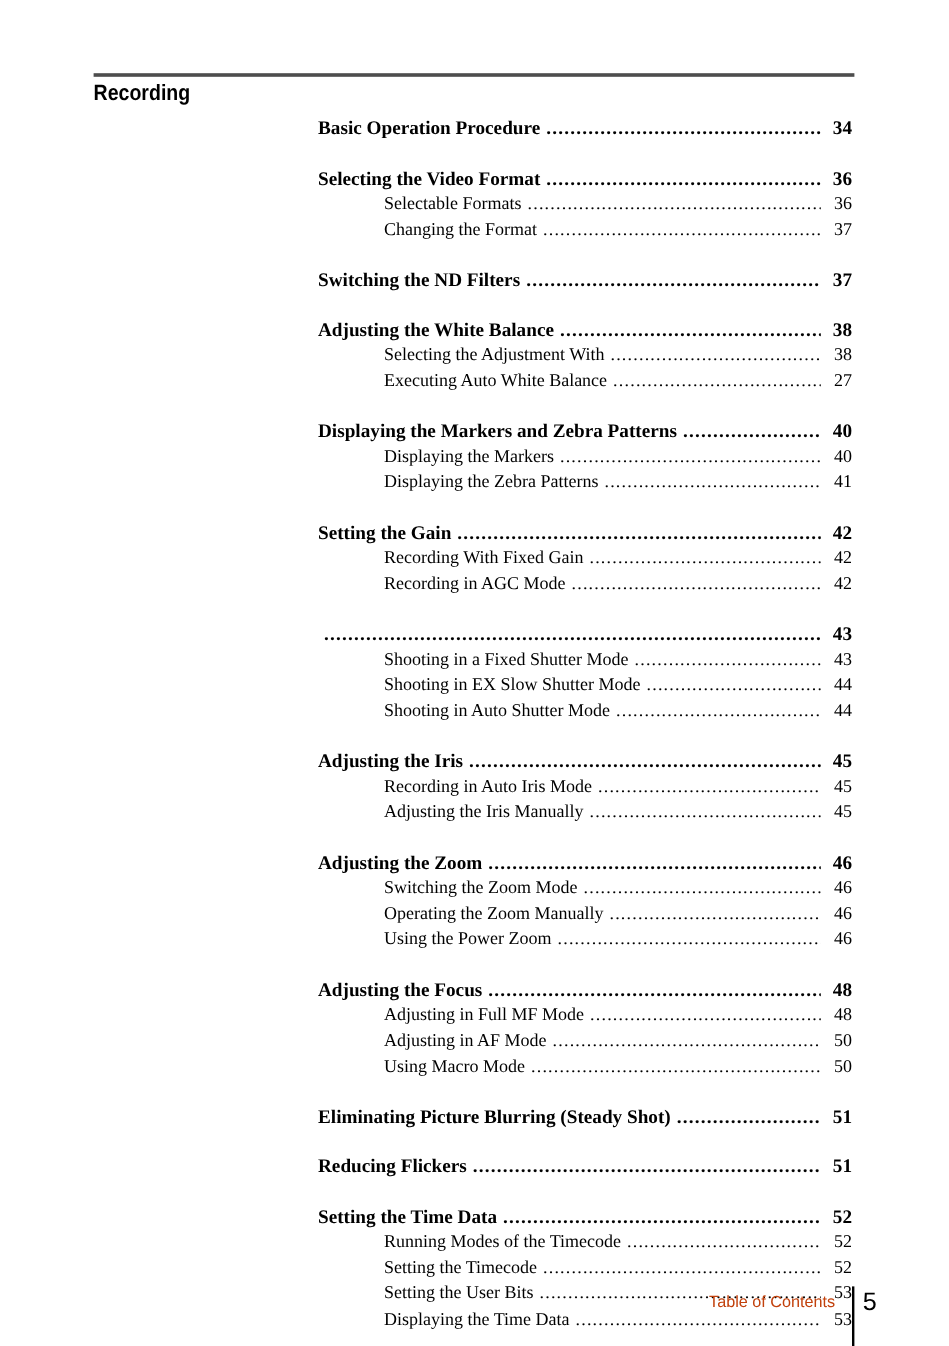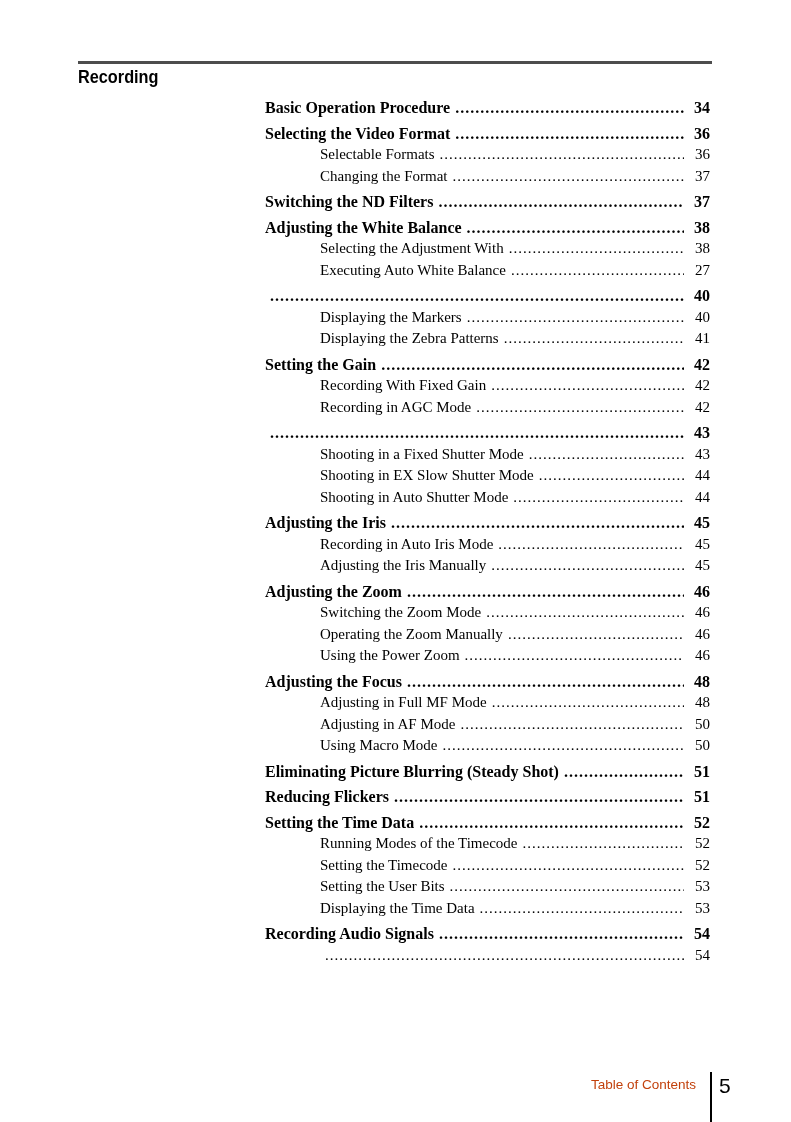--- a/index.html
+++ b/index.html
@@ -37,21 +37,21 @@
     transform-origin: left center;
     color: #000;
   }
   
   .toc {
     position: absolute;
     left: 265px;
     top: 97px;
     width: 445px;
   }
-  .toc-section { margin-top: 4px; }
+  .toc-section { margin-top: 20px; }
   .toc-section:first-child { margin-top: 0; }
   .row {
     display: flex;
     align-items: baseline;
     line-height: 21.5px;
     font-size: 15px;
     white-space: nowrap;
   }
   .row.lvl1 {
     font-weight: 700;
@@ -151,20 +151,21 @@
     <span class="pg">38</span>
   </div>
         <div class="row lvl2">
     <span class="label">Executing Auto White Balance</span>
     <span class="dots"></span>
     <span class="pg">27</span>
   </div>
       </div>
       <div class="toc-section">
         <div class="row lvl1">
+    <span class="label">Displaying the Markers and Zebra Patterns</span>
     <span class="dots"></span>
     <span class="pg">40</span>
   </div>
         <div class="row lvl2">
     <span class="label">Displaying the Markers</span>
     <span class="dots"></span>
     <span class="pg">40</span>
   </div>
         <div class="row lvl2">
     <span class="label">Displaying the Zebra Patterns</span>

